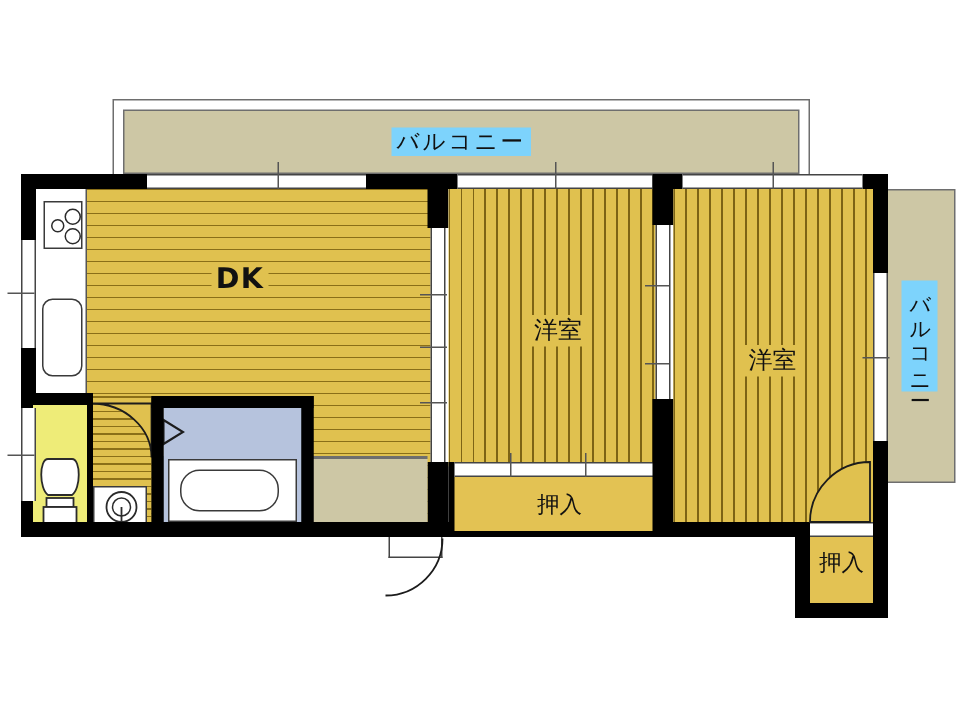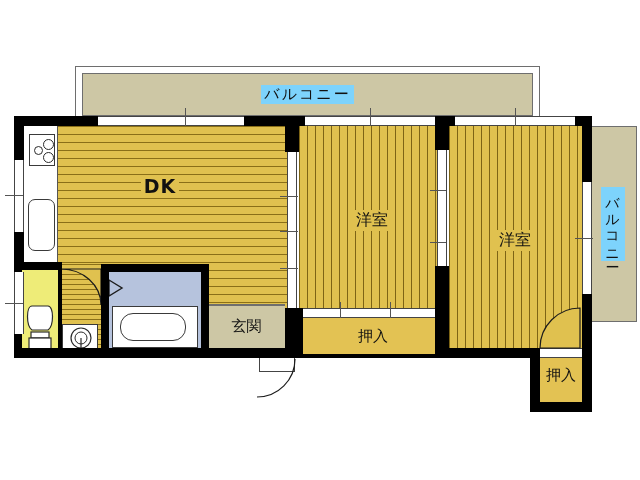--- a/index.html
+++ b/index.html
@@ -160,23 +160,20 @@
   <div class="ab win" style="left:540px;top:348px;width:42px;height:10px;"></div>
   <div class="lbl lbl-sm" style="left:540px;top:362px;width:42px;height:26px;">
     <span>押入</span>
   </div>
 
   <svg class="ab" style="left:536px;top:304px;width:52px;height:46px;" viewBox="0 0 52 46">
     <path d="M4 44 A40 40 0 0 1 44 4 L44 44 Z" fill="#e0c14f" stroke="#1c1c1c" stroke-width="1.2"></path>
   </svg>
 
   <div class="ab f-balcony" style="left:208px;top:306px;width:77px;height:42px;"></div>
-  <div class="lbl lbl-sm" style="left:208px;top:310px;width:77px;height:32px;">
-    <span>玄関</span>
-  </div>
   <div class="ab thin" style="left:208px;top:304px;width:77px;height:2px;"></div>
 
   <div class="ab f-white" style="left:259px;top:358px;width:36px;height:14px;border:1px solid #444;border-top:none;"></div>
   <svg class="ab" style="left:256px;top:358px;width:44px;height:44px;" viewBox="0 0 44 44">
     <path d="M39 1 A38 38 0 0 1 1 39" fill="none" stroke="#1c1c1c" stroke-width="1.2"></path>
   </svg>
 
   <div class="ab wall" style="left:101px;top:264px;width:108px;height:94px;"></div>
   <div class="ab f-bath" style="left:109px;top:272px;width:92px;height:78px;"></div>
 

